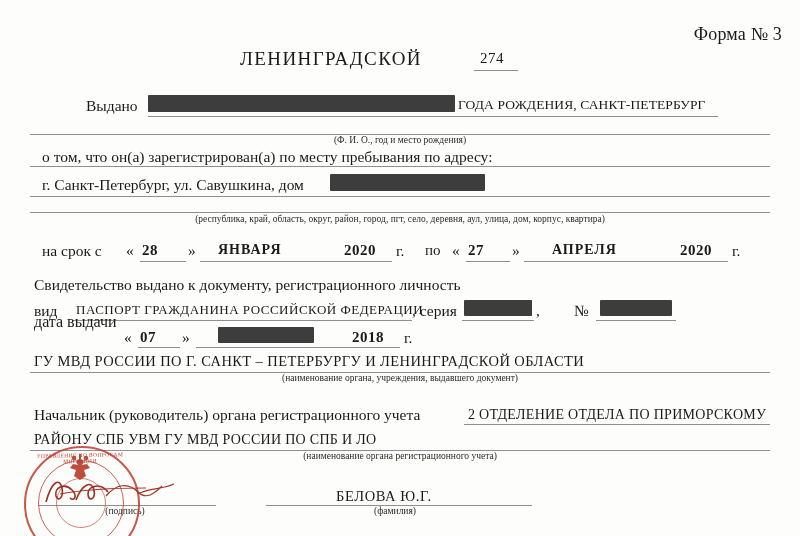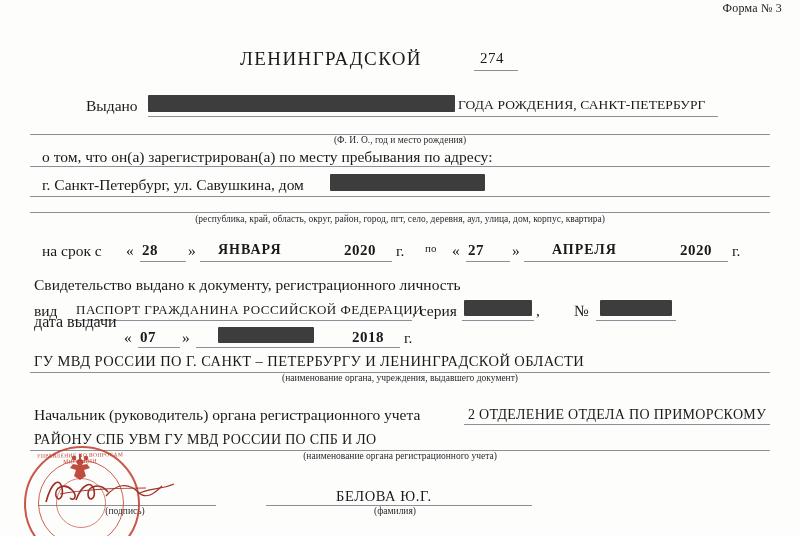--- a/index.html
+++ b/index.html
@@ -41,22 +41,22 @@
   }
   .txt {
     position: absolute;
     white-space: nowrap;
     font-family: "Liberation Serif", serif;
   }
 
   
   #form-no {
     right: 18px;
-    top: 1px;
-    font-size: 12px;
+    top: 24px;
+    font-size: 18px;
     letter-spacing: .2px;
   }
 
   
   #title-main {
     left: 240px;
     top: 48px;
     font-size: 19px;
     letter-spacing: 1.4px;
     font-weight: 400;
@@ -124,21 +124,21 @@
   #cap-addr { left: 120px; top: 214px; width: 560px; }
 
   
   #term-label { left: 42px; top: 242px; font-size: 15.5px; }
   #term-q1 { left: 126px; top: 242px; font-size: 15.5px; }
   #term-day-from { left: 142px; top: 242px; font-size: 15px; font-weight: bold; letter-spacing: .6px; }
   #term-q2 { left: 188px; top: 242px; font-size: 15.5px; }
   #term-month-from { left: 218px; top: 242px; font-size: 14px; font-weight: bold; letter-spacing: 1px; }
   #term-year-from { left: 344px; top: 242px; font-size: 15px; font-weight: bold; letter-spacing: .5px; }
   #term-g1 { left: 396px; top: 242px; font-size: 15.5px; }
-  #term-po { left: 425px; top: 242px; font-size: 11px; }
+  #term-po { left: 425px; top: 242px; font-size: 15px; }
   #term-q3 { left: 452px; top: 242px; font-size: 15.5px; }
   #term-day-to { left: 468px; top: 242px; font-size: 15px; font-weight: bold; letter-spacing: .6px; }
   #term-q4 { left: 512px; top: 242px; font-size: 15.5px; }
   #term-month-to { left: 552px; top: 242px; font-size: 14px; font-weight: bold; letter-spacing: 1px; }
   #term-year-to { left: 680px; top: 242px; font-size: 15px; font-weight: bold; letter-spacing: .5px; }
   #term-g2 { left: 732px; top: 242px; font-size: 15.5px; }
 
   #line-term-day-from { left: 140px; top: 261px; width: 46px; }
   #line-term-month-from { left: 200px; top: 261px; width: 140px; }
   #line-term-year-from { left: 340px; top: 261px; width: 52px; }

